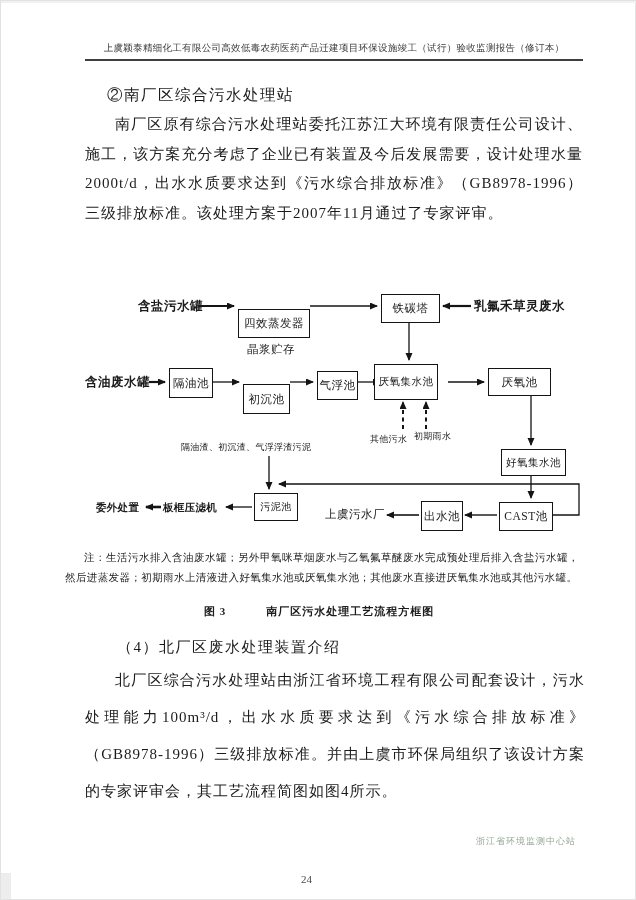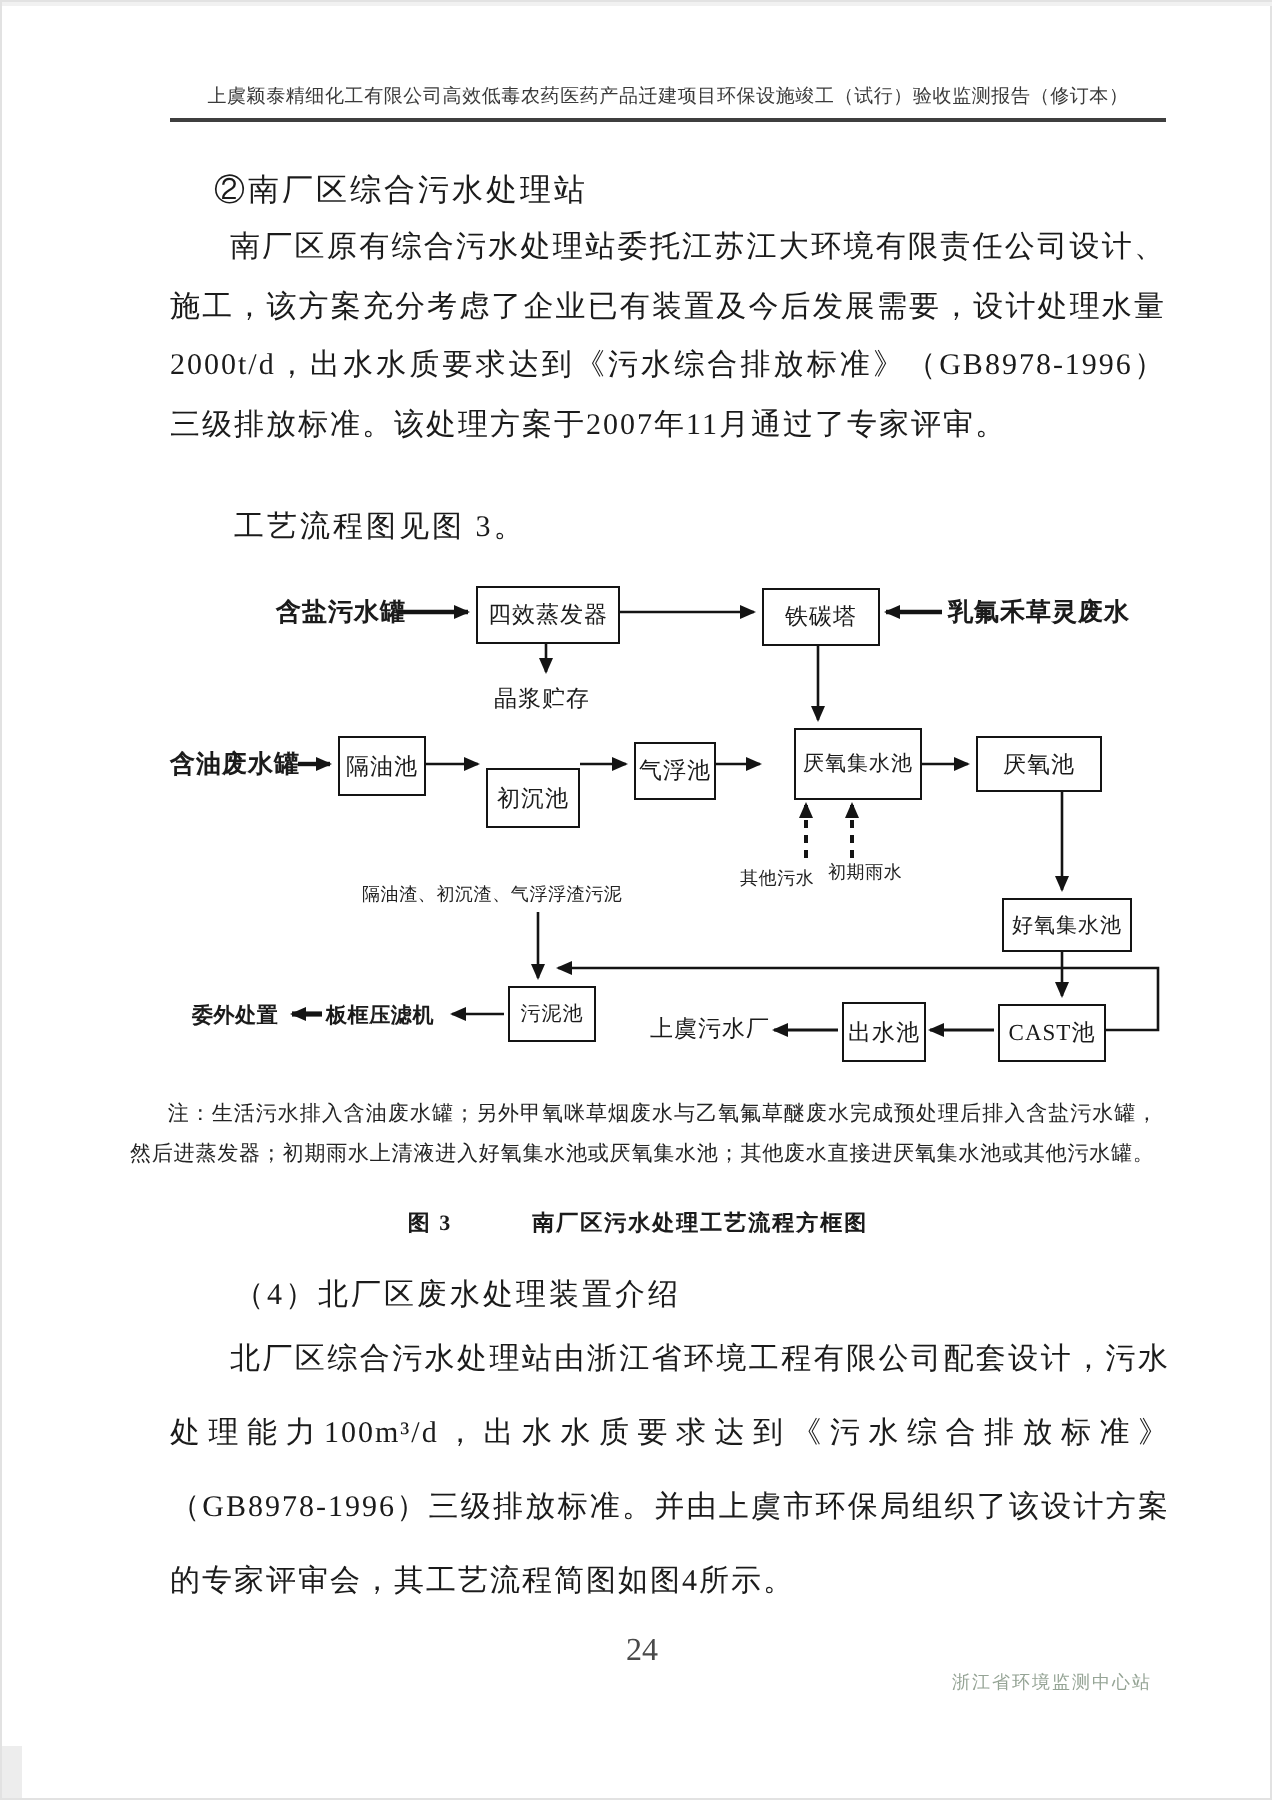--- a/index.html
+++ b/index.html
@@ -31,37 +31,36 @@
   .note{position:absolute;left:64px;top:547px;width:514px;font-size:10.5px;
       line-height:20px;letter-spacing:0.4px;text-align:justify;text-indent:1.8em;color:#232323;}
   .caption{position:absolute;left:0;top:603px;width:636px;text-align:center;
       font-weight:bold;font-size:11px;letter-spacing:1px;}
   .caption .gap{display:inline-block;width:40px;}
 
   .h4{position:absolute;left:116px;top:637px;font-size:15px;letter-spacing:1.5px;}
   .para3{position:absolute;left:84px;top:661px;width:500px;font-size:15px;
       line-height:37px;letter-spacing:1px;text-align:justify;text-indent:2em;}
 
-  .pgnum{position:absolute;left:300px;top:816px;width:40px;text-align:center;
-      font-size:16px;color:#4a4a4a;}
+  .pgnum{position:absolute;left:300px;top:872px;width:40px;text-align:left;
+      font-size:11px;color:#4a4a4a;}
   .footer-right{position:absolute;left:440px;top:834px;width:135px;text-align:right;
       font-size:9px;color:#95a495;letter-spacing:1px;font-family:"Liberation Sans","DejaVu Sans",sans-serif;}
 </style>
 </head>
 <body>
 
 <div class="page">
   <div class="scan-top"></div>
   <div class="scan-corner"></div>
 
   <div class="doc-header">上虞颖泰精细化工有限公司高效低毒农药医药产品迁建项目环保设施竣工（试行）验收监测报告（修订本）</div>
 
   <div class="h2">②南厂区综合污水处理站</div>
   <div class="para1">南厂区原有综合污水处理站委托江苏江大环境有限责任公司设计、施工，该方案充分考虑了企业已有装置及今后发展需要，设计处理水量2000t/d，出水水质要求达到《污水综合排放标准》（GB8978-1996）三级排放标准。该处理方案于2007年11月通过了专家评审。</div>
-  <div class="para2">工艺流程图见图 3。</div>
 
   <div class="flow">
     <svg width="636" height="262" viewBox="0 0 636 262">
       <defs>
         <marker id="ah" markerUnits="userSpaceOnUse" markerWidth="9" markerHeight="8" refX="7" refY="3.5" orient="auto">
           <path d="M0,0 L8,3.5 L0,7 Z" fill="#141414"></path>
         </marker>
       </defs>
 
       <line x1="198" y1="22" x2="233" y2="22" stroke="#141414" stroke-width="2.2" marker-end="url(#ah)"></line>
@@ -84,30 +83,30 @@
       <line x1="496" y1="231" x2="464" y2="231" stroke="#141414" stroke-width="1.4" marker-end="url(#ah)"></line>
       <line x1="418" y1="231" x2="386" y2="231" stroke="#141414" stroke-width="1.6" marker-end="url(#ah)"></line>
 
       <line x1="268" y1="172" x2="268" y2="205" stroke="#141414" stroke-width="1.3" marker-end="url(#ah)"></line>
       <path d="M552,231 L578,231 L578,200 L278,200" fill="none" stroke="#141414" stroke-width="1.3" marker-end="url(#ah)"></path>
       <line x1="251" y1="223" x2="225" y2="223" stroke="#141414" stroke-width="1.3" marker-end="url(#ah)"></line>
       <line x1="160" y1="223" x2="145" y2="223" stroke="#141414" stroke-width="2.6" marker-end="url(#ah)"></line>
     </svg>
 
     <div class="flabel" style="left:137px;top:14px;">含盐污水罐</div>
-    <div class="fbox" style="left:237px;top:9px;width:70px;height:27px;font-family:Liberation Serif, serif;">四效蒸发器</div>
+    <div class="fbox" style="left:237px;top:25px;width:70px;height:27px;font-family:Liberation Serif, serif;">四效蒸发器</div>
     <div class="fbox" style="left:380px;top:10px;width:57px;height:27px;">铁碳塔</div>
     <div class="flabel" style="left:473px;top:14px;">乳氟禾草灵废水</div>
     <div class="fmid" style="left:246px;top:58px;">晶浆贮存</div>
 
     <div class="flabel" style="left:84px;top:90px;">含油废水罐</div>
     <div class="fbox" style="left:168px;top:84px;width:42px;height:28px;">隔油池</div>
     <div class="fbox" style="left:242px;top:100px;width:45px;height:28px;">初沉池</div>
     <div class="fbox" style="left:316px;top:87px;width:39px;height:27px;">气浮池</div>
-    <div class="fbox" style="left:396px;top:80px;width:62px;height:34px;font-size:10.5px;">厌氧集水池</div>
+    <div class="fbox" style="left:373px;top:80px;width:62px;height:34px;font-size:10.5px;">厌氧集水池</div>
     <div class="fbox" style="left:487px;top:84px;width:61px;height:26px;">厌氧池</div>
 
     <div class="fsmall" style="left:369px;top:149px;">其他污水</div>
     <div class="fsmall" style="left:413px;top:146px;">初期雨水</div>
     <div class="fbox" style="left:500px;top:165px;width:63px;height:25px;font-size:10.5px;">好氧集水池</div>
 
     <div class="fsmall" style="left:180px;top:157px;">隔油渣、初沉渣、气浮浮渣污泥</div>
     <div class="fbox" style="left:253px;top:209px;width:42px;height:26px;font-size:10px;">污泥池</div>
     <div class="fbox" style="left:498px;top:218px;width:52px;height:27px;">CAST池</div>
     <div class="fbox" style="left:420px;top:217px;width:40px;height:28px;">出水池</div>

